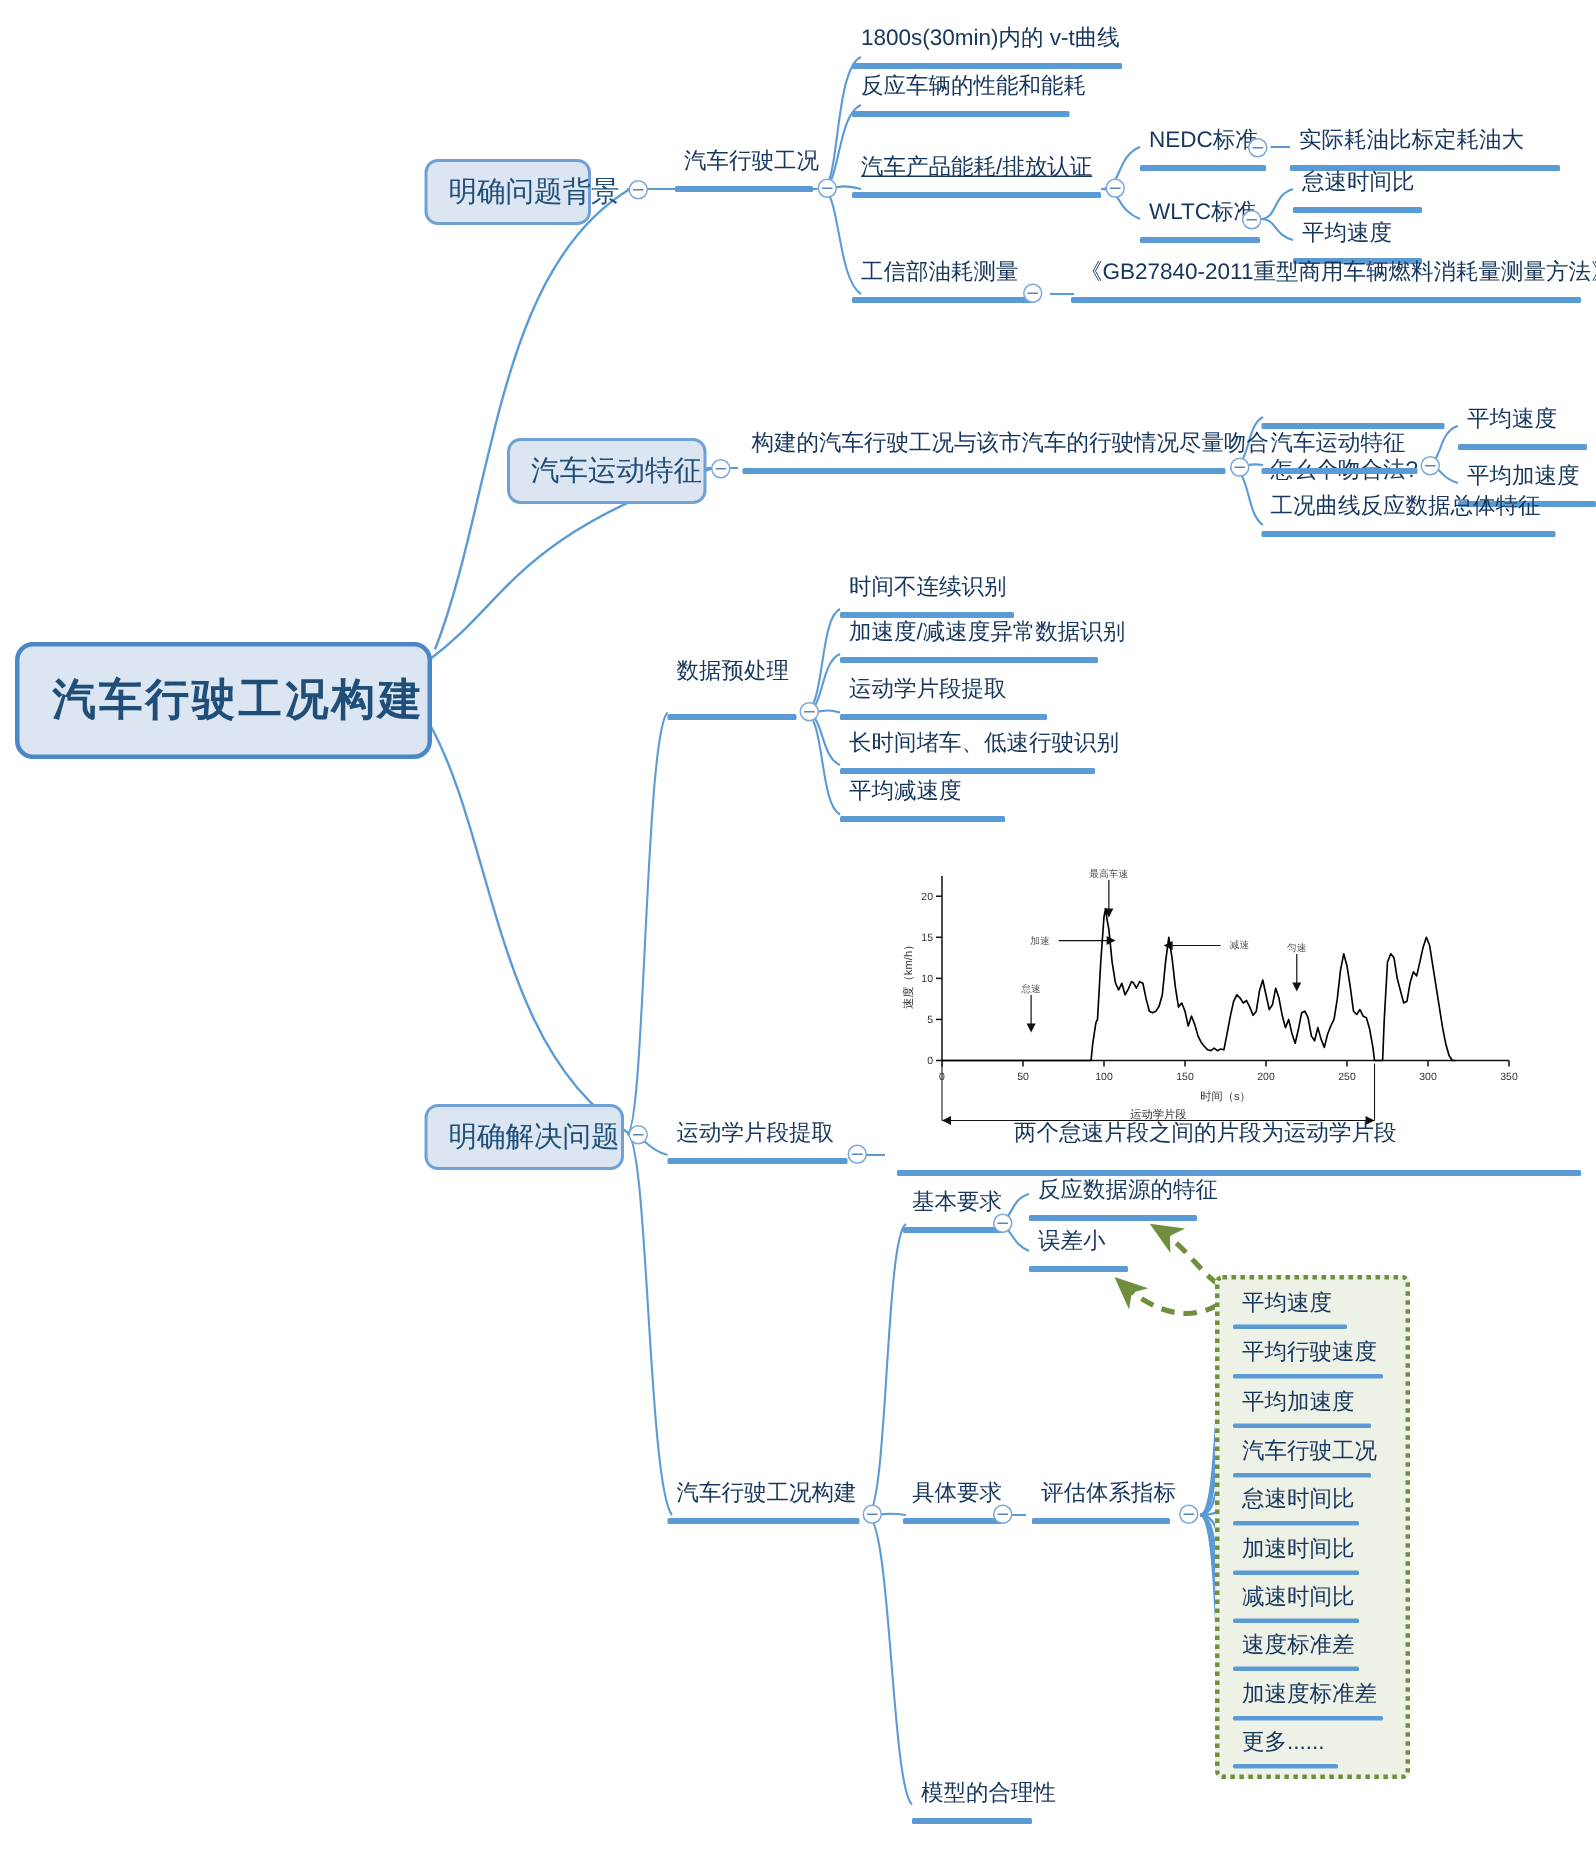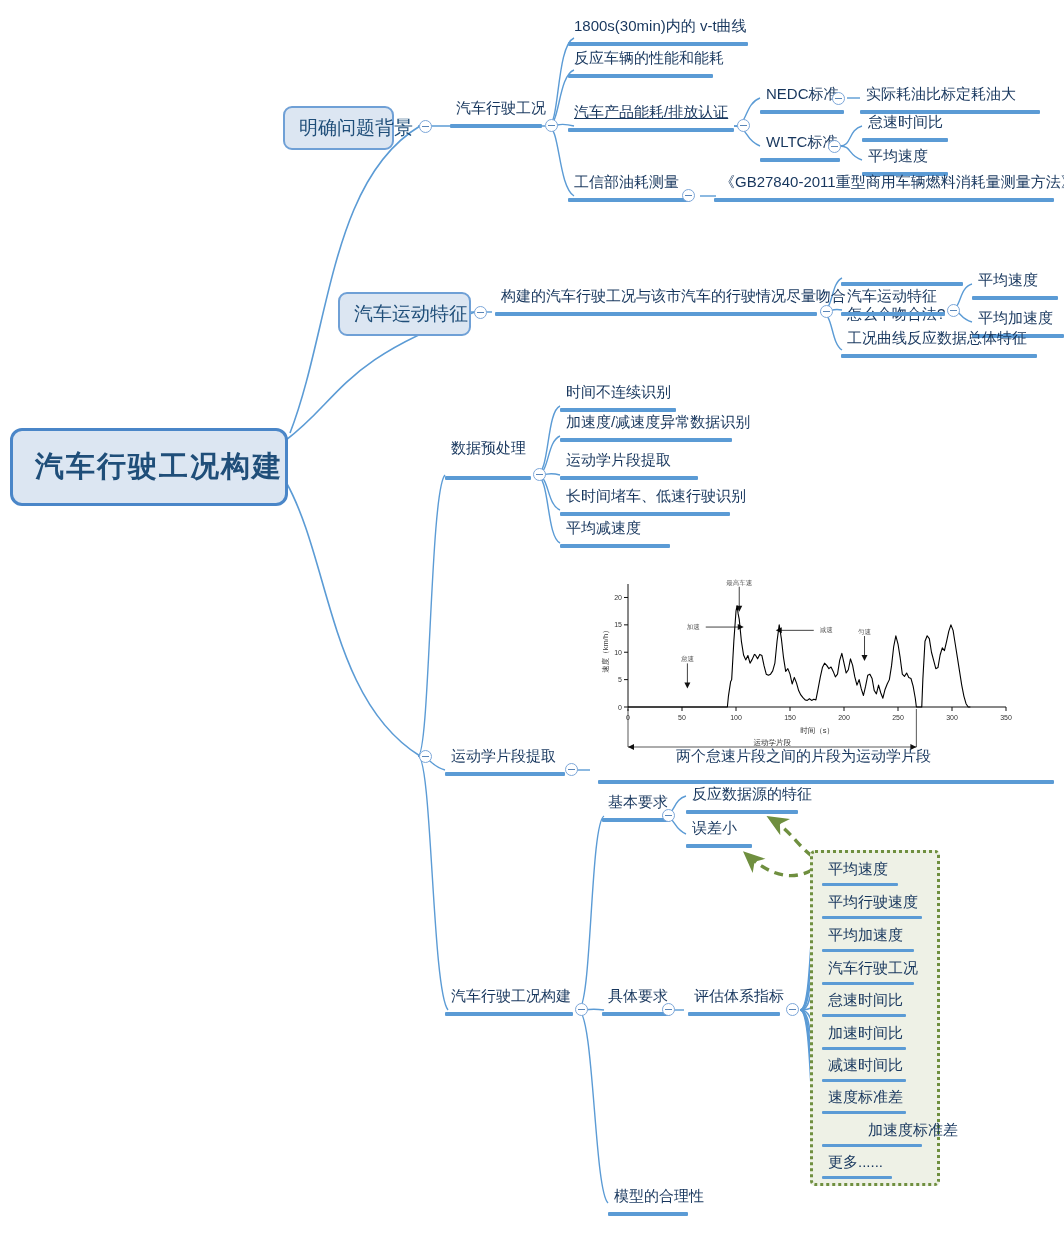--- a/index.html
+++ b/index.html
@@ -223,20 +223,23 @@
   <div class="node leaf" style="left:974px;top:310px;">
     <span>平均加速度</span>
   </div>
   <div class="underline" style="left:972px;top:334px;width:92px;"></div>
 
   <div class="node leaf" style="left:843px;top:330px;">
     <span>工况曲线反应数据总体特征</span>
   </div>
   <div class="underline" style="left:841px;top:354px;width:196px;"></div>
 
+  <div class="node main" style="left:283px;top:736px;width:133px;">
+    <span>明确解决问题</span>
+  </div>
   <div class="toggle" style="left:419px;top:750px;"></div>
 
   <div class="node leaf" style="left:447px;top:440px;">
     <span>数据预处理</span>
   </div>
   <div class="underline" style="left:445px;top:476px;width:86px;"></div>
   <div class="toggle" style="left:533px;top:468px;"></div>
 
   <div class="node leaf" style="left:562px;top:384px;">
     <span>时间不连续识别</span>
@@ -396,21 +399,21 @@
   <div class="underline thin" style="left:822px;top:1047px;width:84px;"></div>
 
   <div class="node leaf" style="left:824px;top:1057px;">
     <span>减速时间比</span></div>
   <div class="underline thin" style="left:822px;top:1079px;width:84px;"></div>
 
   <div class="node leaf" style="left:824px;top:1089px;">
     <span>速度标准差</span></div>
   <div class="underline thin" style="left:822px;top:1111px;width:84px;"></div>
 
-  <div class="node leaf" style="left:824px;top:1122px;margin-left:40px;">
+  <div class="node leaf" style="left:824px;top:1122px;">
     <span>加速度标准差</span></div>
   <div class="underline thin" style="left:822px;top:1144px;width:100px;"></div>
 
   <div class="node leaf" style="left:824px;top:1154px;">
     <span>更多......</span></div>
   <div class="underline thin" style="left:822px;top:1176px;width:70px;"></div>
 
   <div class="node leaf" style="left:610px;top:1188px;">
     <span>模型的合理性</span>
   </div>

